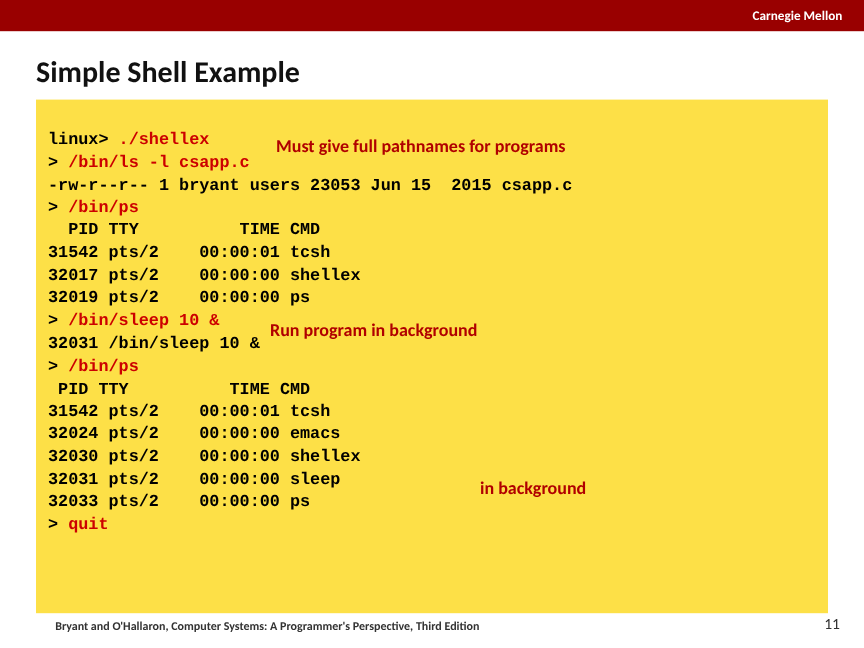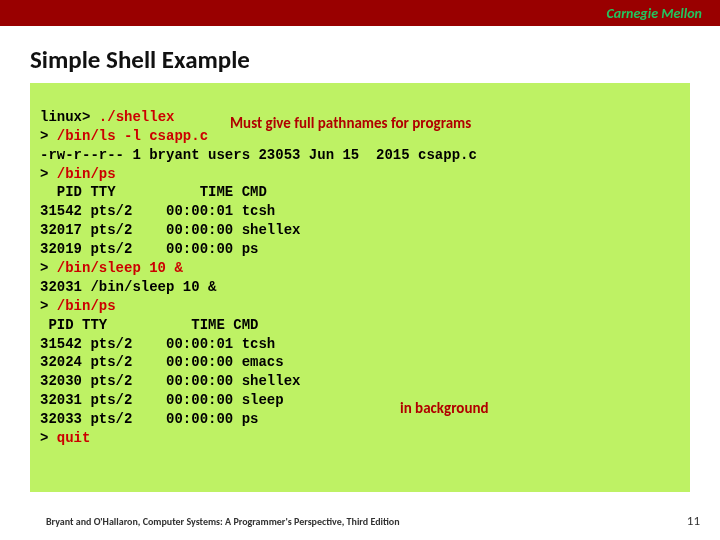--- a/index.html
+++ b/index.html
@@ -16,33 +16,32 @@
     background: #990000;
     height: 26px;
     width: 100%;
     display: flex;
     justify-content: flex-end;
     align-items: center;
     padding-right: 18px;
     box-sizing: border-box;
   }
   .topbar span {
-    color: #22c55e;
+    color: #ffffff;
     font-weight: bold;
-    font-size: 14px;
-    font-style: italic;
+    font-size: 11px;
   }
   .title {
     font-size: 25px;
     font-weight: bold;
     margin: 18px 0 8px 30px;
     color: #111;
   }
   .term {
-    background: #bef264;
+    background: #fde047;
     margin: 0 30px 0 30px;
     padding: 6px 10px 6px 10px;
     font-family: "Courier New", monospace;
     font-size: 14px;
     line-height: 1.35;
     white-space: pre;
     position: relative;
   }
   .prompt { color: #000; font-weight: bold; }
   .cmd { color: #cc0000; font-weight: bold; }
@@ -95,17 +94,18 @@
 <span class="out">32031 /bin/sleep 10 &amp;</span>
 <span class="prompt">&gt;</span><span class="cmd"> /bin/ps</span>
 <span class="out"> PID TTY          TIME CMD</span>
 <span class="out">31542 pts/2    00:00:01 tcsh</span>
 <span class="out">32024 pts/2    00:00:00 emacs</span>
 <span class="out">32030 pts/2    00:00:00 shellex</span>
 <span class="out">32031 pts/2    00:00:00 sleep</span>
 <span class="out">32033 pts/2    00:00:00 ps</span>
 <span class="prompt">&gt;</span><span class="cmd"> quit</span>
 <div class="note" style="left:200px; top:22px;">Must give full pathnames for programs</div>
+<div class="note" style="left:195px; top:175px;">Run program in background</div>
 <div class="note" style="left:370px; top:307px;">in background</div>
 </div>
 
 <div class="footer">Bryant and O'Hallaron, Computer Systems: A Programmer's Perspective, Third Edition</div>
 <div class="pagenum">11</div>
 
 </body></html>

